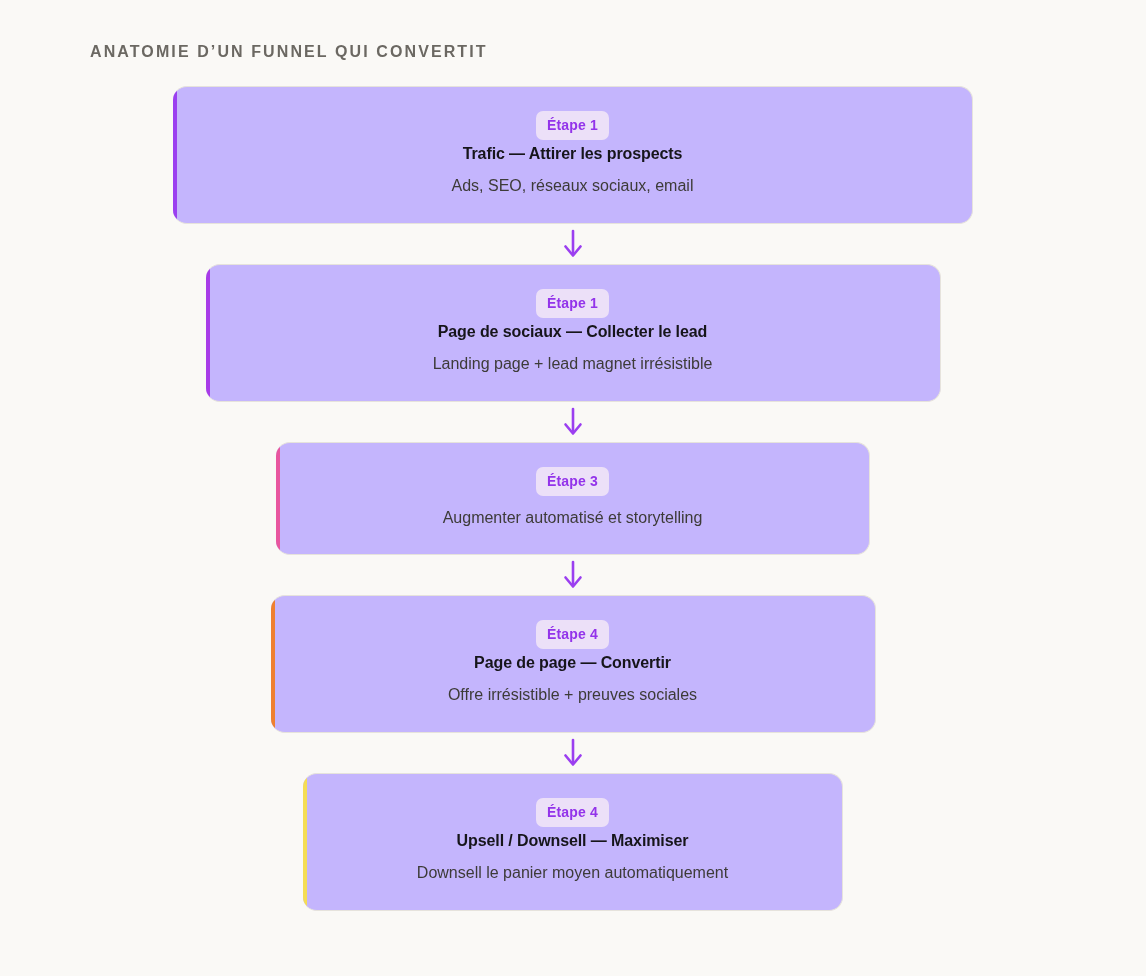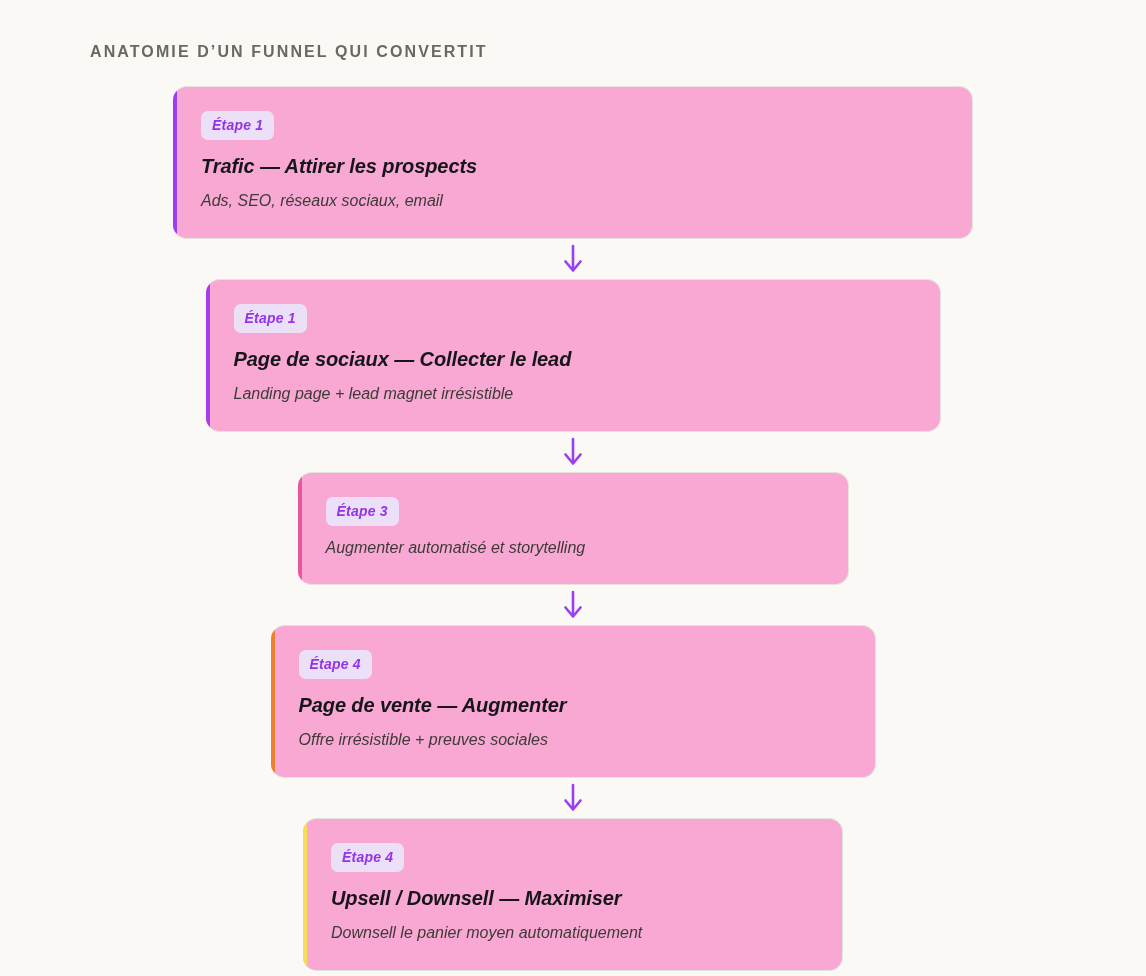--- a/index.html
+++ b/index.html
@@ -47,28 +47,27 @@
 
   .step-row {
     display: flex;
     justify-content: center;
     width: 100%;
   }
 
   .card {
     position: relative;
     box-sizing: border-box;
-    background: #f9a8d4;
+    background: #c4b5fd;
     border: 1px solid #e6e3dc;
     border-left: none;
     border-radius: 14px;
     padding: 24px 28px 26px 28px;
-    text-align: left;
+    text-align: center;
     overflow: hidden;
-    font-style: italic;
   }
 
   .card-accent {
     position: absolute;
     left: 0;
     top: 0;
     bottom: 0;
     width: 4px;
     border-radius: 14px 0 0 14px;
   }
@@ -79,22 +78,22 @@
     color: #9333ea;
     font-size: 14px;
     font-weight: 600;
     line-height: 1;
     padding: 7px 11px 8px 11px;
     border-radius: 7px;
     letter-spacing: 0.2px;
   }
 
   .card-title {
-    margin-top: 14px;
-    font-size: 20px;
+    margin-top: 4px;
+    font-size: 16px;
     font-weight: 700;
     color: #16151a;
     letter-spacing: -0.1px;
     line-height: 1.25;
   }
 
   .card-desc {
     margin-top: 12px;
     font-size: 16px;
     font-weight: 400;
@@ -130,30 +129,30 @@
       <div class="step-row">
         <div class="card" style="width: 735px;"><div class="card-accent" style="background: rgb(168, 60, 232);"></div><div class="badge">Étape 1</div><div class="card-title">Page de sociaux — Collecter le lead</div><div class="card-desc">Landing page + lead magnet irrésistible</div></div>
       </div>
       <div class="connector">
         <svg width="22" height="30" viewBox="0 0 22 30" fill="none">
           <path d="M11 2 L11 25" stroke="#9b3ff0" stroke-width="2.6" stroke-linecap="round"></path>
           <path d="M3.5 17.5 L11 26.5 L18.5 17.5" stroke="#9b3ff0" stroke-width="2.6" stroke-linecap="round" stroke-linejoin="round" fill="none"></path>
         </svg>
       </div>
       <div class="step-row">
-        <div class="card" style="width: 551px;"><div class="card-accent" style="background: rgb(232, 86, 159);"></div><div class="badge">Étape 3</div><div class="card-desc">Augmenter automatisé et storytelling</div></div>
+        <div class="card" style="width: 594px;"><div class="card-accent" style="background: rgb(232, 86, 159);"></div><div class="badge">Étape 3</div><div class="card-desc">Augmenter automatisé et storytelling</div></div>
       </div>
       <div class="connector">
         <svg width="22" height="30" viewBox="0 0 22 30" fill="none">
           <path d="M11 2 L11 25" stroke="#9b3ff0" stroke-width="2.6" stroke-linecap="round"></path>
           <path d="M3.5 17.5 L11 26.5 L18.5 17.5" stroke="#9b3ff0" stroke-width="2.6" stroke-linecap="round" stroke-linejoin="round" fill="none"></path>
         </svg>
       </div>
       <div class="step-row">
-        <div class="card" style="width: 605px;"><div class="card-accent" style="background: rgb(239, 128, 48);"></div><div class="badge">Étape 4</div><div class="card-title">Page de vente — Augmenter</div><div class="card-desc">Offre irrésistible + preuves sociales</div></div>
+        <div class="card" style="width: 605px;"><div class="card-accent" style="background: rgb(239, 128, 48);"></div><div class="badge">Étape 4</div><div class="card-title">Page de page — Convertir</div><div class="card-desc">Offre irrésistible + preuves sociales</div></div>
       </div>
       <div class="connector">
         <svg width="22" height="30" viewBox="0 0 22 30" fill="none">
           <path d="M11 2 L11 25" stroke="#9b3ff0" stroke-width="2.6" stroke-linecap="round"></path>
           <path d="M3.5 17.5 L11 26.5 L18.5 17.5" stroke="#9b3ff0" stroke-width="2.6" stroke-linecap="round" stroke-linejoin="round" fill="none"></path>
         </svg>
       </div>
       <div class="step-row">
         <div class="card" style="width: 540px;"><div class="card-accent" style="background: rgb(245, 221, 85);"></div><div class="badge">Étape 4</div><div class="card-title">Upsell / Downsell — Maximiser</div><div class="card-desc">Downsell le panier moyen automatiquement</div></div>
       </div>

